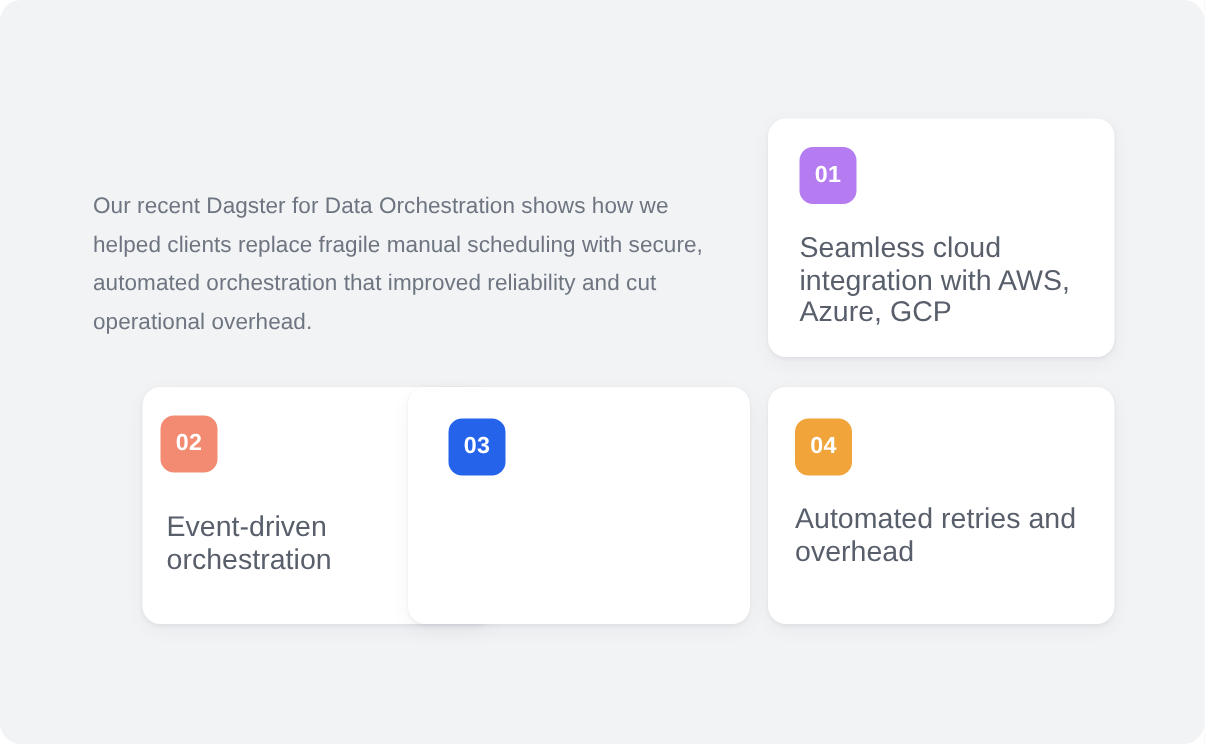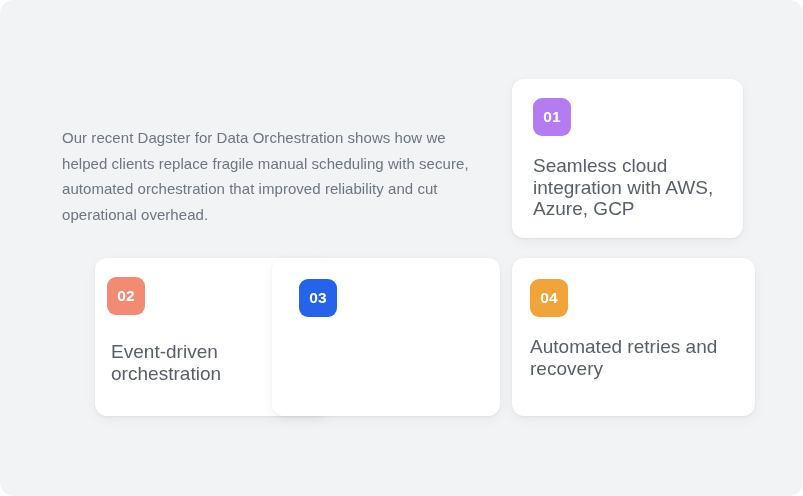--- a/index.html
+++ b/index.html
@@ -70,21 +70,21 @@
   #card-02 { left: 63px; top: 258px; width: 234px; height: 158px; margin-left: 32px; }
   #card-02 .badge { left: 12px; top: 19px; }
   #card-02 .card-text { left: 16px; top: 83px; width: 170px; }
 
   
   #card-03 { left: 272px; top: 258px; width: 228px; height: 158px; }
   #card-03 .badge { left: 15px; top: 21px; margin-left: 12px; }
   #card-03 .card-text { left: 15px; top: 78px; width: 200px; }
 
   
-  #card-04 { left: 512px; top: 258px; width: 231px; height: 158px; padding-left: 12px; }
+  #card-04 { left: 512px; top: 258px; width: 231px; height: 158px; }
   #card-04 .badge { left: 18px; top: 21px; }
   #card-04 .card-text { left: 18px; top: 78px; width: 200px; }
 </style>
 </head>
 <body>
 
 <div id="panel" style="background: rgb(241, 243, 245);">
 
   <p class="intro" style="color: rgb(110, 117, 128);">Our recent Dagster for Data Orchestration shows how we helped clients replace fragile manual scheduling with secure, automated orchestration that improved reliability and cut operational overhead.</p>
 
@@ -97,16 +97,16 @@
     <div class="badge" style="background: rgb(242, 139, 114); color: rgb(255, 255, 255);">02</div>
     <div class="card-text" style="color: rgb(88, 95, 107);">Event-driven orchestration</div>
   </div>
 
   <div class="card" id="card-03" style="background: rgb(255, 255, 255);">
     <div class="badge" style="background: rgb(37, 99, 235); color: rgb(255, 255, 255);">03</div>
   </div>
 
   <div class="card" id="card-04" style="background: rgb(255, 255, 255);">
     <div class="badge" style="background: rgb(240, 164, 58); color: rgb(255, 255, 255);">04</div>
-    <div class="card-text" style="color: rgb(88, 95, 107);">Automated retries and recovery</div>
+    <div class="card-text" style="color: rgb(88, 95, 107);">Automated retries and overhead</div>
   </div>
 
 </div>
 
 </body></html>

